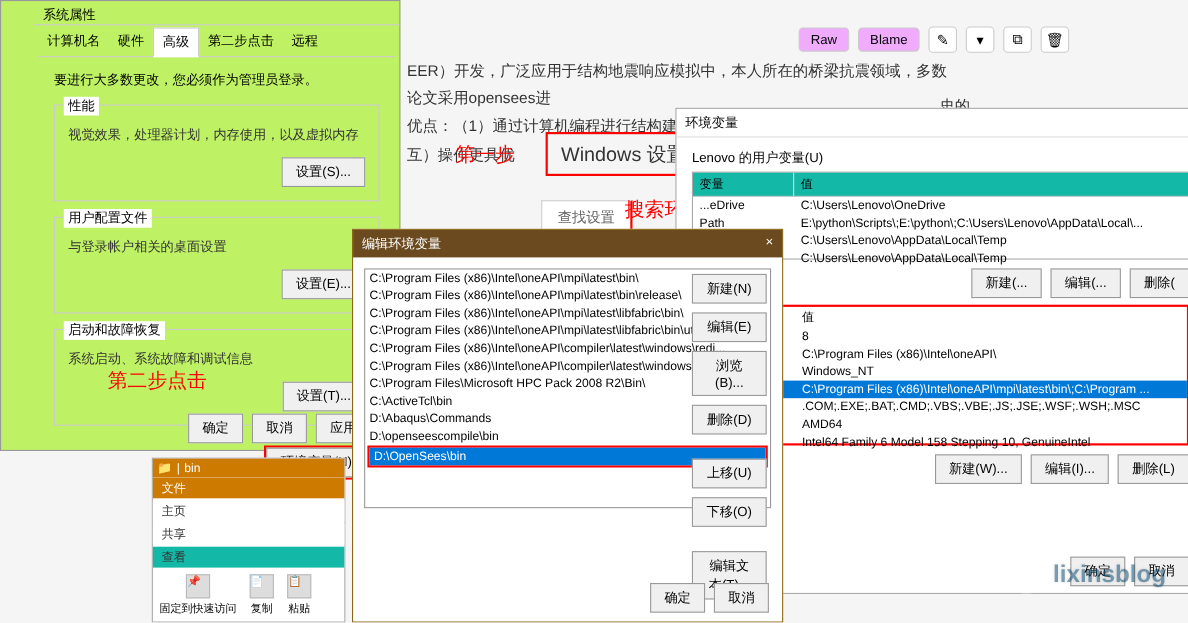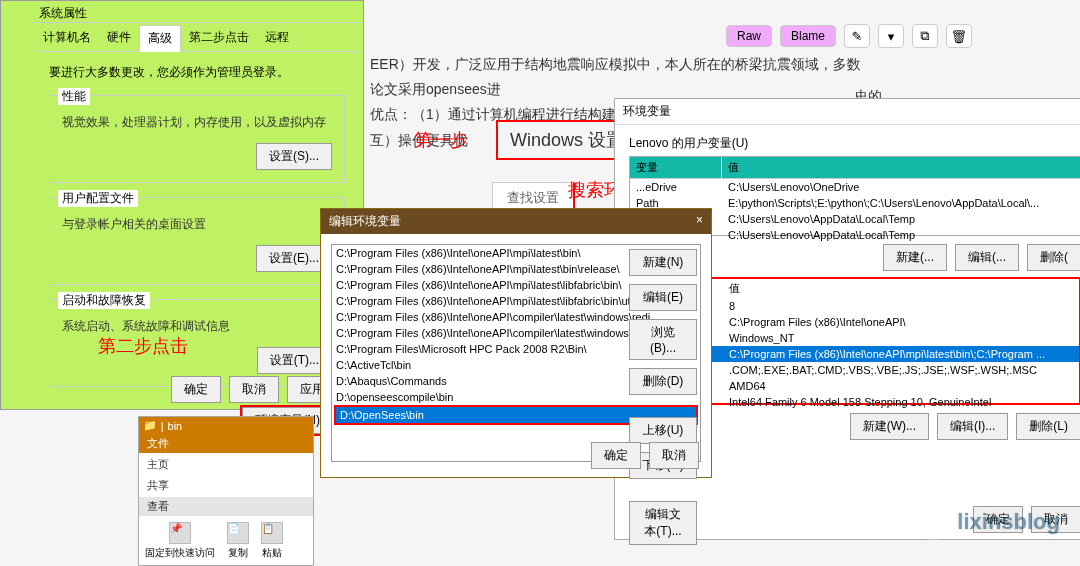--- a/index.html
+++ b/index.html
@@ -22,21 +22,21 @@
 .env-btn-box { border: 2px solid red; display: inline-block; float: right; margin-top: 4px; }
 
 
 .win-settings { position: absolute; left: 496px; top: 120px; border: 2px solid red; padding: 6px 12px; font-size: 18px; color: #333; }
 .search-settings { position: absolute; left: 492px; top: 182px; border: 1px solid #ccc; border-right: 2px solid red; padding: 6px 14px; font-size: 13px; color: #666; background:#fff;}
 
 
 .anno { position: absolute; color: red; font-size: 18px; font-weight: normal; }
 
 
-.edit-env { position: absolute; left: 320px; top: 208px; width: 392px; height: 270px; background: #fff; border: 1px solid #8b6914; }
+.edit-env { position: absolute; left: 320px; top: 208px; width: 392px; height: 358px; background: #fff; border: 1px solid #8b6914; }
 .edit-env-title { background: #6b4a1f; color: #fff; padding: 4px 8px; display: flex; justify-content: space-between; font-size: 12px; }
 .close-x { cursor: pointer; }
 .path-list { border: 1px solid #999; margin: 10px; height: 218px; overflow: hidden; font-size: 11px; position: relative; }
 .path-item { padding: 2px 4px; white-space: nowrap; overflow: hidden; }
 .path-item.selected { background: #0078d7; color: #fff; }
 .opensees-box { border: 2px solid red; position: absolute; left: 2px; right: 2px; }
 .edit-env-btns { position: absolute; right: 14px; top: 40px; display: flex; flex-direction: column; gap: 8px; }
 .edit-env-btns .btn { width: 68px; text-align: center; }
 .edit-env-footer { position: absolute; bottom: 8px; right: 12px; display: flex; gap: 8px; }
 
@@ -274,21 +274,21 @@
 <div class="explorer">
   <div class="exp-title">
     <span>📁</span>
     <span>| </span>
     <span>bin</span>
   </div>
   <div class="exp-ribbon-tabs">
     <div class="exp-ribbon-tab">文件</div>
     <div class="exp-ribbon-tab" style="background:#fff;color:#333;">主页</div>
     <div class="exp-ribbon-tab" style="background:#fff;color:#333;">共享</div>
-    <div class="exp-ribbon-tab" style="background:#e5e5e5;color:#333;">查看</div>
+    <div class="exp-ribbon-tab" style="background:#14b8a6;color:#333;">查看</div>
   </div>
   <div class="exp-ribbon">
     <div class="exp-tool">
       <div class="exp-tool-icon">📌</div>
       <span>固定到快速访问</span>
     </div>
     <div class="exp-tool">
       <div class="exp-tool-icon">📄</div>
       <span>复制</span>
     </div>

